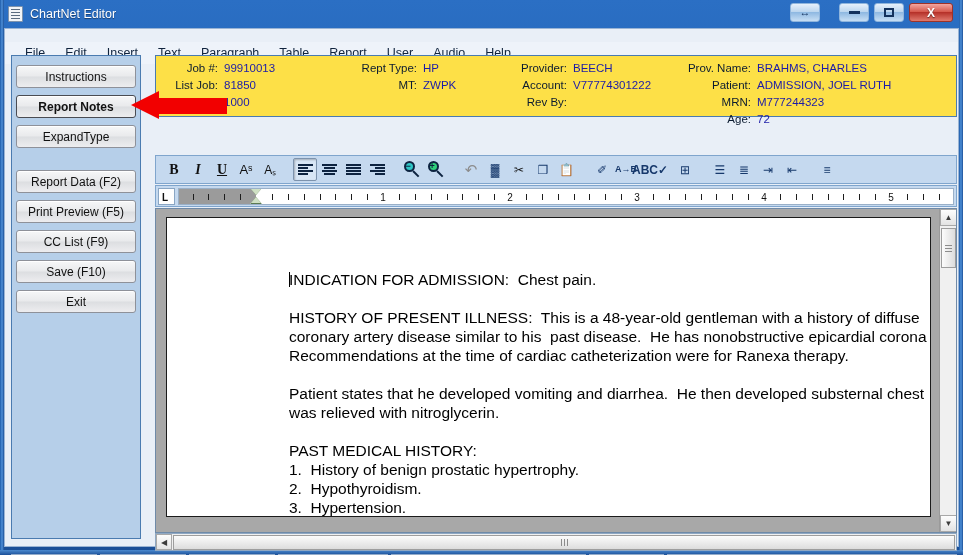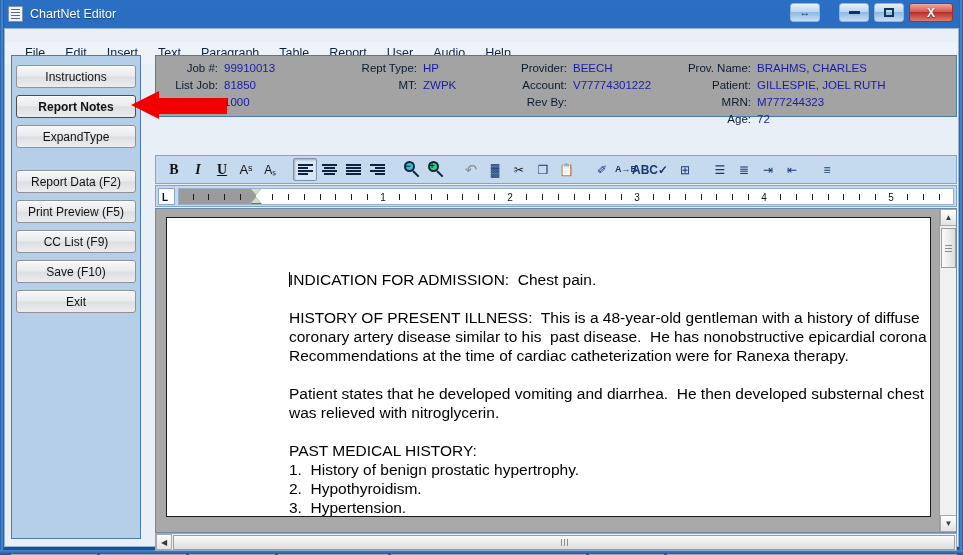--- a/index.html
+++ b/index.html
@@ -126,21 +126,21 @@
   }
   .side-btn.active { font-weight: bold; border-color: #4a4c52; }
   .side-gap-sm { height: 7px; }
   .side-gap-lg { height: 22px; }
   .side-top-pad { height: 9px; }
 
   
   #header-panel {
     position: absolute; left: 150px; top: 26px;
     width: 802px; height: 62px;
-    background: #a3a3a3;
+    background: #fde047;
     border: 1px solid #4a7bb0;
     padding: 5px 0 0 0;
   }
   .hdr-cols { display: flex; height: 100%; }
   .hdr-col { display: flex; flex-direction: column; gap: 2px; }
   .hdr-col.c1 { width: 185px; }
   .hdr-col.c2 { width: 160px; }
   .hdr-col.c3 { width: 170px; }
   .hdr-col.c4 { width: 270px; }
   .hdr-row { display: flex; font-size: 11.5px; line-height: 15px; white-space: nowrap; }
@@ -486,21 +486,21 @@
               <span class="hdr-value"></span>
             </div>
           </div>
         <div class="hdr-col c4">
             <div class="hdr-row">
               <span class="hdr-label">Prov. Name:</span>
               <span class="hdr-value">BRAHMS, CHARLES</span>
             </div>
             <div class="hdr-row">
               <span class="hdr-label">Patient:</span>
-              <span class="hdr-value">GILLESPIE, JOEL RUTH</span>
+              <span class="hdr-value">ADMISSION, JOEL RUTH</span>
             </div>
             <div class="hdr-row">
               <span class="hdr-label">MRN:</span>
               <span class="hdr-value">M777244323</span>
             </div>
             <div class="hdr-row">
               <span class="hdr-label">Age:</span>
               <span class="hdr-value">72</span>
             </div>
           </div>

